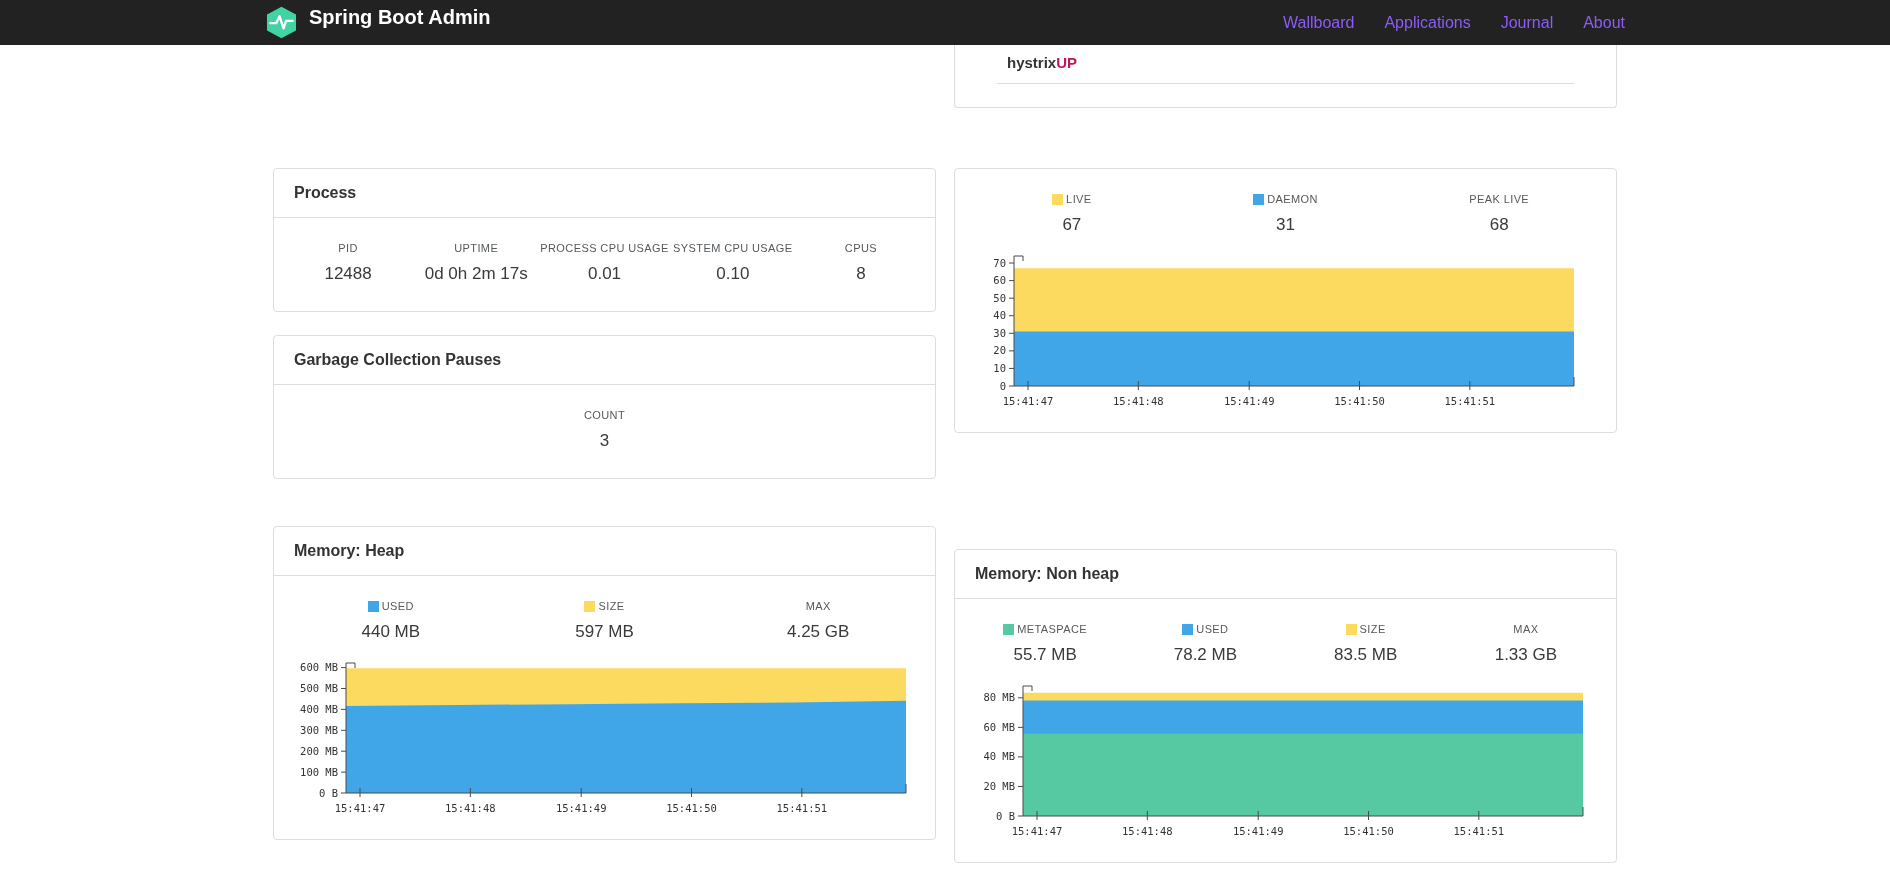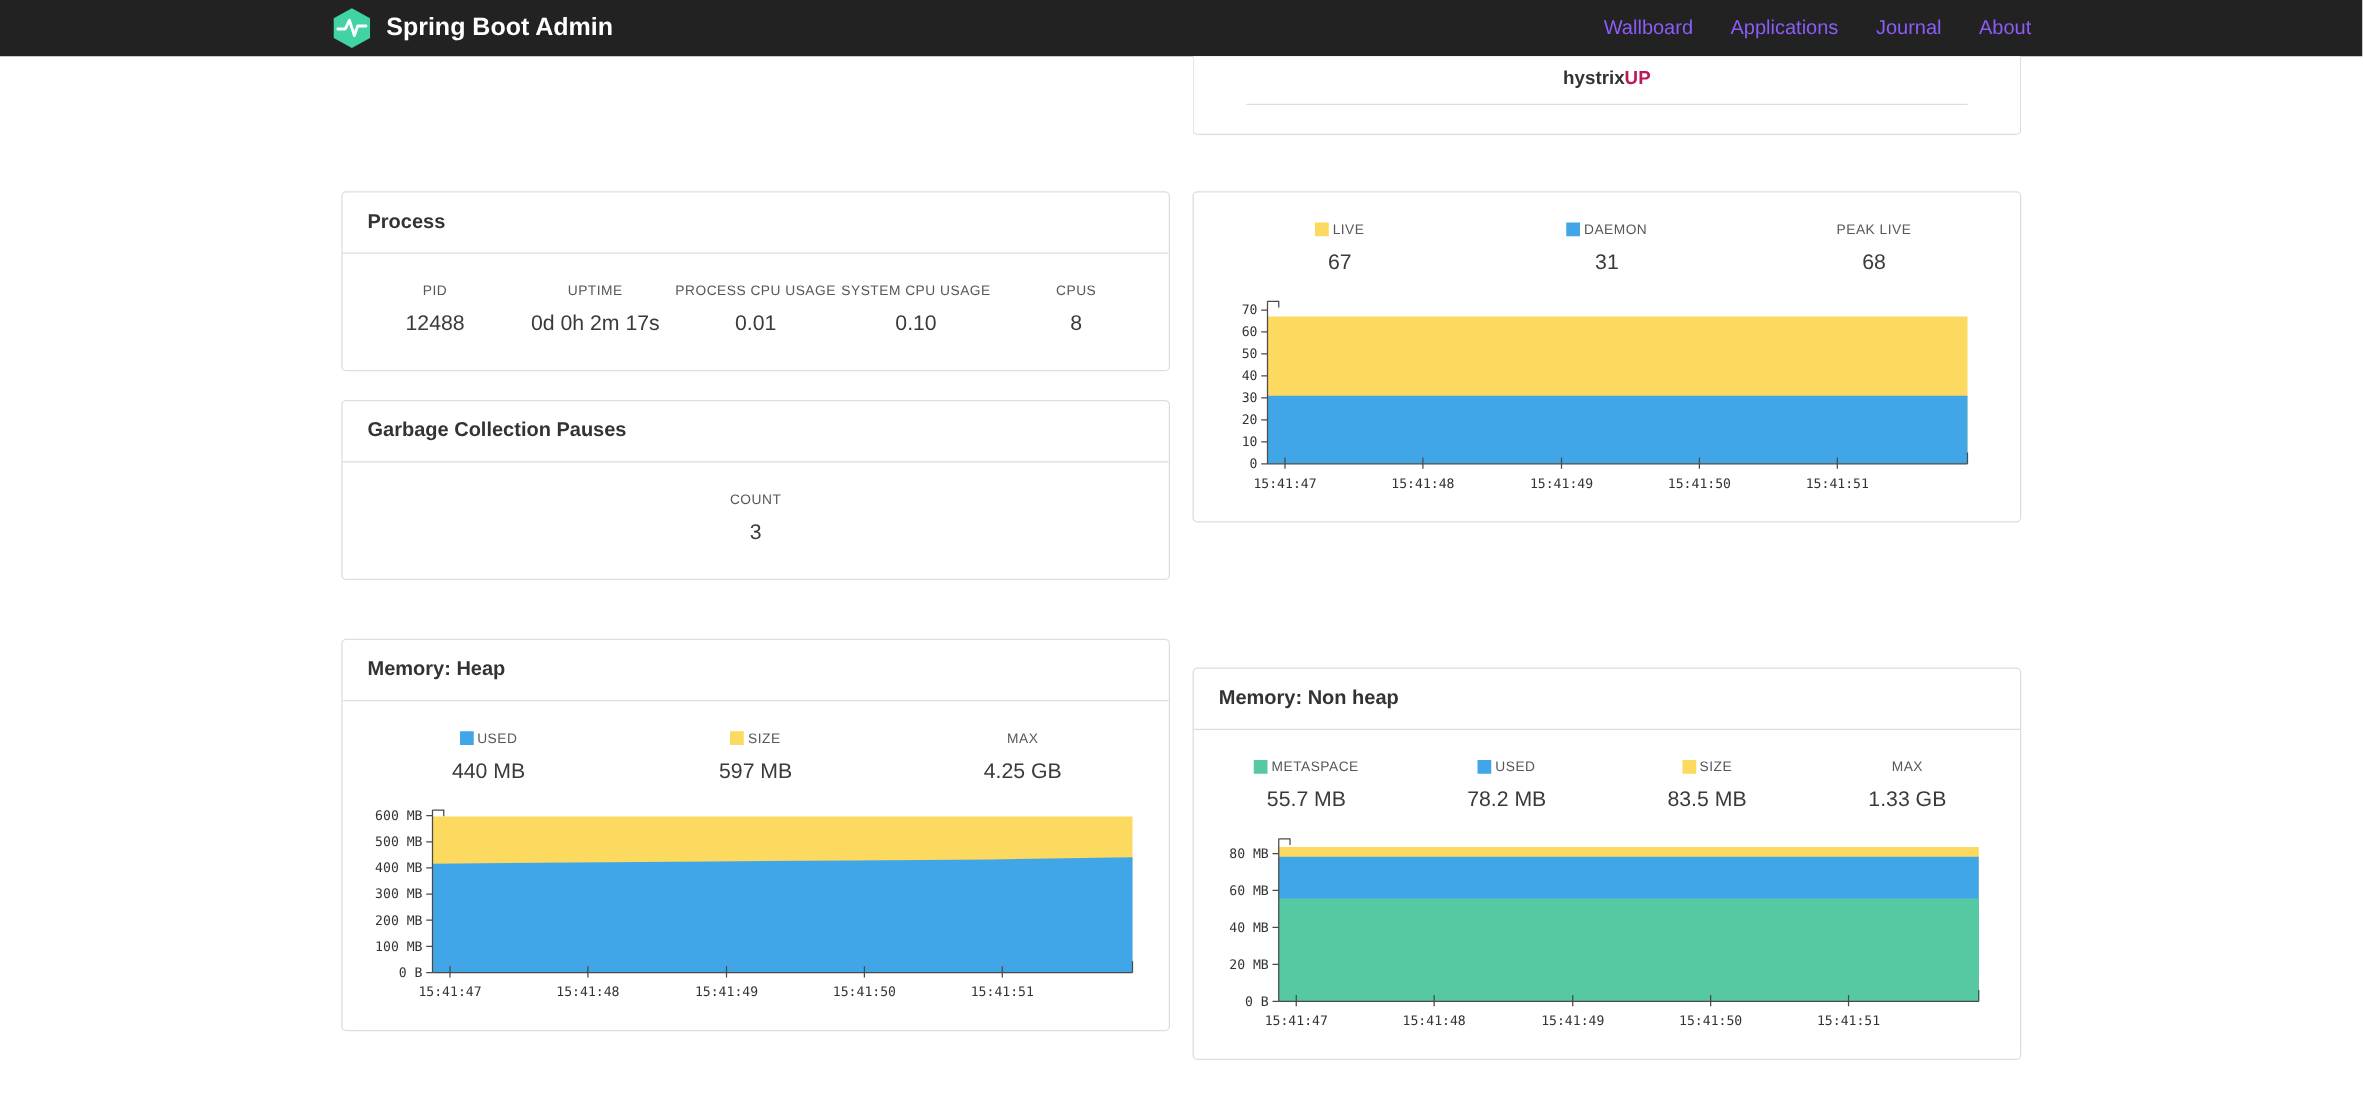--- a/index.html
+++ b/index.html
@@ -11,48 +11,48 @@
     color: #333;
     overflow: hidden;
   }
   
   .navbar { height: 45px; background: #222; }
   .nav-inner {
     width: 1360px; margin: 0 auto; height: 100%;
     display: flex; align-items: center;
   }
   .brand {
-    display: flex; align-items: center; gap: 11px;
+    display: flex; gap: 11px;
     color: #fff; font-size: 20px; font-weight: bold; text-decoration: none;
     cursor: pointer;
   }
   .brand svg { width: 33px; height: 33px; display: block; }
   .nav-links { margin-left: auto; display: flex; gap: 30px; }
   .nav-links a {
     color: #8b5cf6; font-size: 16px; text-decoration: none; cursor: pointer;
   }
   
   .container { width: 1344px; margin: 0 auto; }
   .grid-row {
     display: grid; grid-template-columns: 663px 663px; column-gap: 18px;
     align-items: start;
   }
-  .row-2 { margin-top: 45px; }
+  .row-2 { margin-top: 60px; }
   .row-3 { margin-top: 47px; }
   
   .panel {
     background: #fff; border: 1px solid #ddd; border-radius: 4px;
   }
   .panel-cut {
     border-top: none; border-radius: 0 0 4px 4px;
     height: 63px; overflow: hidden;
   }
   .app-row {
     margin: 0 42px; padding: 9px 10px 12px;
-    display: flex; justify-content: center; align-items: center;
+    display: flex; justify-content: flex-start; align-items: center;
     border-bottom: 1px solid #ddd;
     font-size: 15px; font-weight: bold;
     cursor: pointer;
   }
   .panel-heading {
     padding: 14px 20px; font-size: 16px; font-weight: bold; color: #333;
     border-bottom: 1px solid #ddd; line-height: 20px;
   }
   .panel + .panel { margin-top: 23px; }
   

